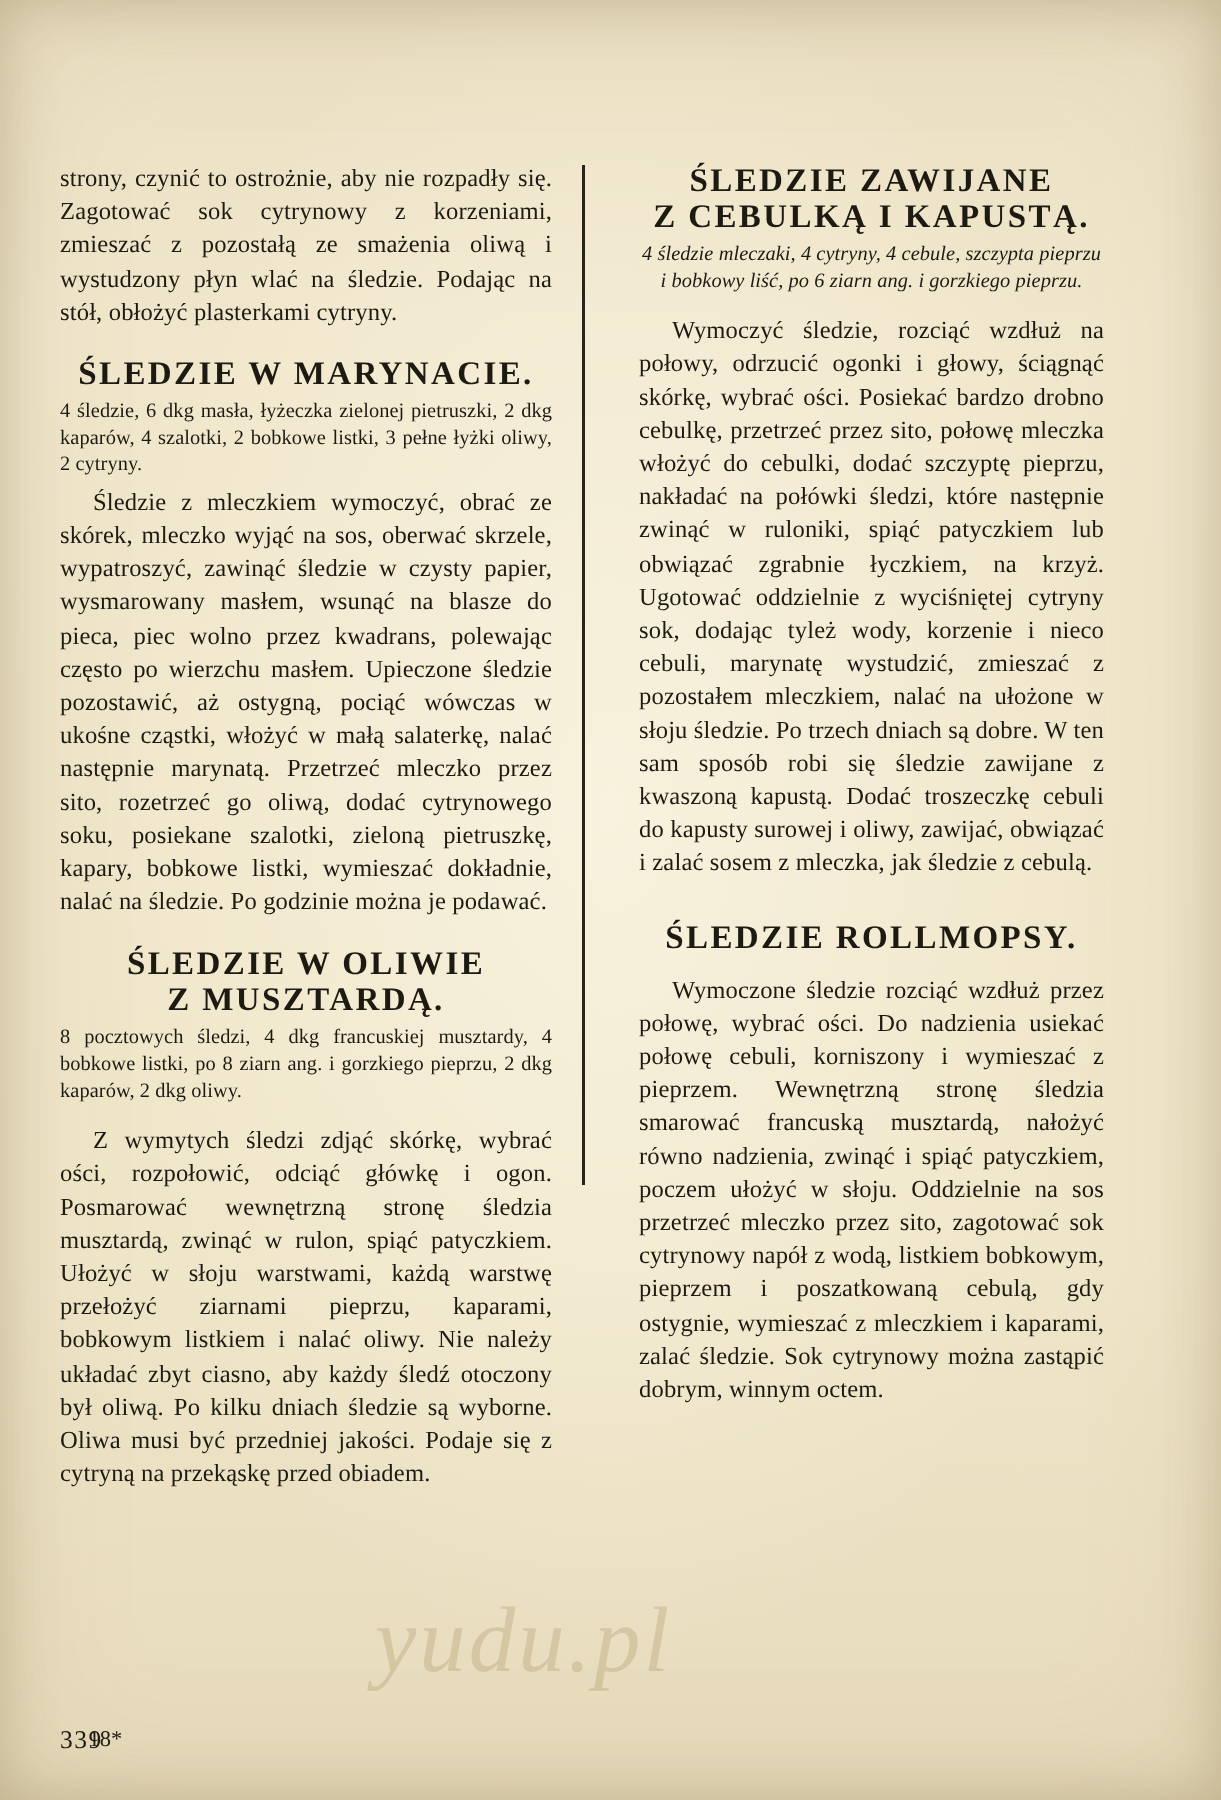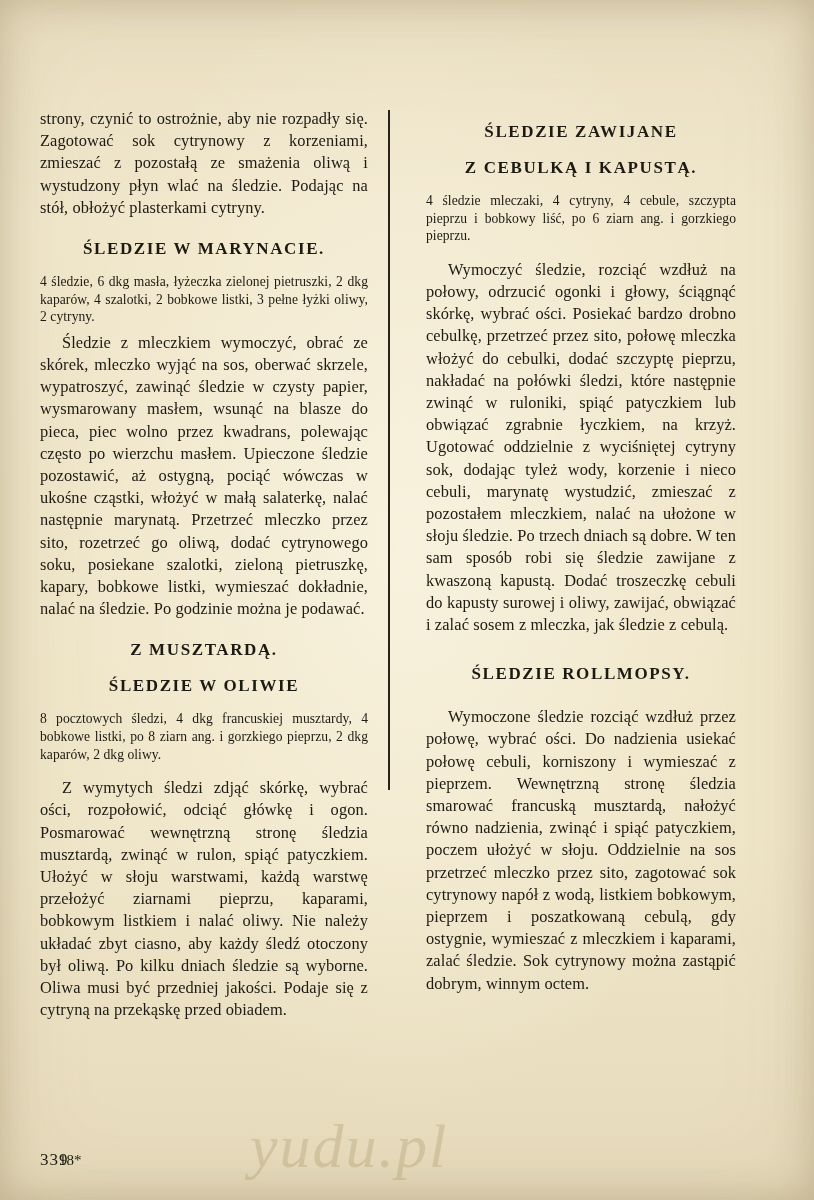--- a/index.html
+++ b/index.html
@@ -25,21 +25,21 @@
   }
   .edge-shadow {
     position: absolute;
     inset: 0;
     box-shadow: inset 0 0 38px rgba(120,100,60,0.30), inset 0 0 100px rgba(150,128,80,0.12);
     pointer-events: none;
   }
   .watermark {
     position: absolute;
     left: 250px;
-    top: 1111px;
+    top: 1059px;
     width: 420px;
     font-family: "Liberation Serif", serif;
     font-size: 62px;
     font-style: italic;
     color: rgba(160,140,95,0.28);
     letter-spacing: 2px;
     white-space: nowrap;
     pointer-events: none;
     user-select: none;
   }
@@ -79,39 +79,41 @@
     line-height: 22.2px;
     text-align: justify;
     text-justify: inter-word;
     letter-spacing: 0.1px;
   }
   p.body {
     text-indent: 22px;
   }
   p.body.noindent { text-indent: 0; }
   h2.recipe-title {
-    margin: 12px;
-    font-size: 17px;
+    margin: 0;
+    font-size: 22px;
     font-weight: bold;
     text-align: center;
     letter-spacing: 1.6px;
     line-height: 24px;
   }
   .title-block {
     margin-top: 18px;
     margin-bottom: 4px;
   }
   .ingredients {
     font-size: 13.6px;
     line-height: 17.6px;
     text-align: justify;
     margin: 2px 0 6px 0;
     letter-spacing: 0.05px;
   }
   .ingredients.centered {
+    text-align: center;
+    font-style: italic;
   }
   .spacer-8 { height: 8px; }
   .footer {
     position: absolute;
     left: 40px;
     top: 1152px;
     width: 734px;
     height: 24px;
   }
   .folio-left {
@@ -143,22 +145,22 @@
 
       <p class="body noindent">strony, czynić to ostrożnie, aby nie rozpadły się. Zagotować sok cytrynowy z korzeniami, zmieszać z pozostałą ze smażenia oliwą i wystudzony płyn wlać na śledzie. Podając na stół, obłożyć plasterkami cytryny.</p>
 
       <div class="title-block">
         <h2 class="recipe-title">ŚLEDZIE W MARYNACIE.</h2>
       </div>
       <p class="ingredients">4 śledzie, 6 dkg masła, łyżeczka zielonej pietruszki, 2 dkg kaparów, 4 szalotki, 2 bobkowe listki, 3 pełne łyżki oliwy, 2 cytryny.</p>
       <p class="body">Śledzie z mleczkiem wymoczyć, obrać ze skórek, mleczko wyjąć na sos, oberwać skrzele, wypatroszyć, zawinąć śledzie w czysty papier, wysmarowany masłem, wsunąć na blasze do pieca, piec wolno przez kwadrans, polewając często po wierzchu masłem. Upieczone śledzie pozostawić, aż ostygną, pociąć wówczas w ukośne cząstki, włożyć w małą salaterkę, nalać następnie marynatą. Przetrzeć mleczko przez sito, rozetrzeć go oliwą, dodać cytrynowego soku, posiekane szalotki, zieloną pietruszkę, kapary, bobkowe listki, wymieszać dokładnie, nalać na śledzie. Po godzinie można je podawać.</p>
 
       <div class="title-block">
+        <h2 class="recipe-title">ŚLEDZIE W OLIWIE</h2>
         <h2 class="recipe-title">Z MUSZTARDĄ.</h2>
-        <h2 class="recipe-title">ŚLEDZIE W OLIWIE</h2>
       </div>
       <p class="ingredients">8 pocztowych śledzi, 4 dkg francuskiej musztardy, 4 bobkowe listki, po 8 ziarn ang. i gorzkiego pieprzu, 2 dkg kaparów, 2 dkg oliwy.</p>
       <div class="spacer-8"></div>
       <p class="body">Z wymytych śledzi zdjąć skórkę, wybrać ości, rozpołowić, odciąć główkę i ogon. Posmarować wewnętrzną stronę śledzia musztardą, zwinąć w rulon, spiąć patyczkiem. Ułożyć w słoju warstwami, każdą warstwę przełożyć ziarnami pieprzu, kaparami, bobkowym listkiem i nalać oliwy. Nie należy układać zbyt ciasno, aby każdy śledź otoczony był oliwą. Po kilku dniach śledzie są wyborne. Oliwa musi być przedniej jakości. Podaje się z cytryną na przekąskę przed obiadem.</p>
 
     </div>
 
     <div class="divider"></div>
 
     <div class="col col-right">

